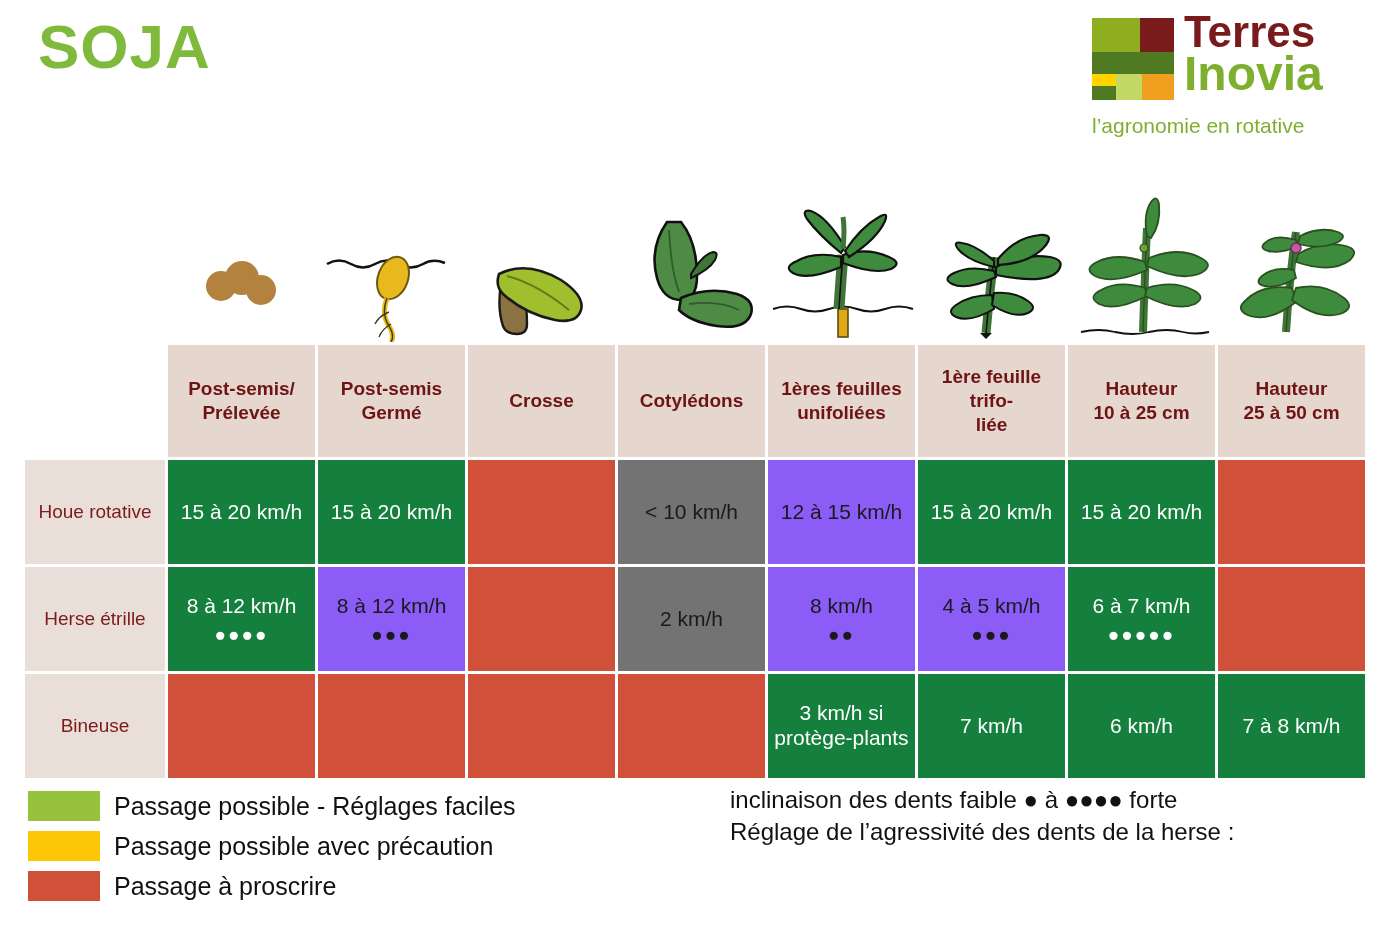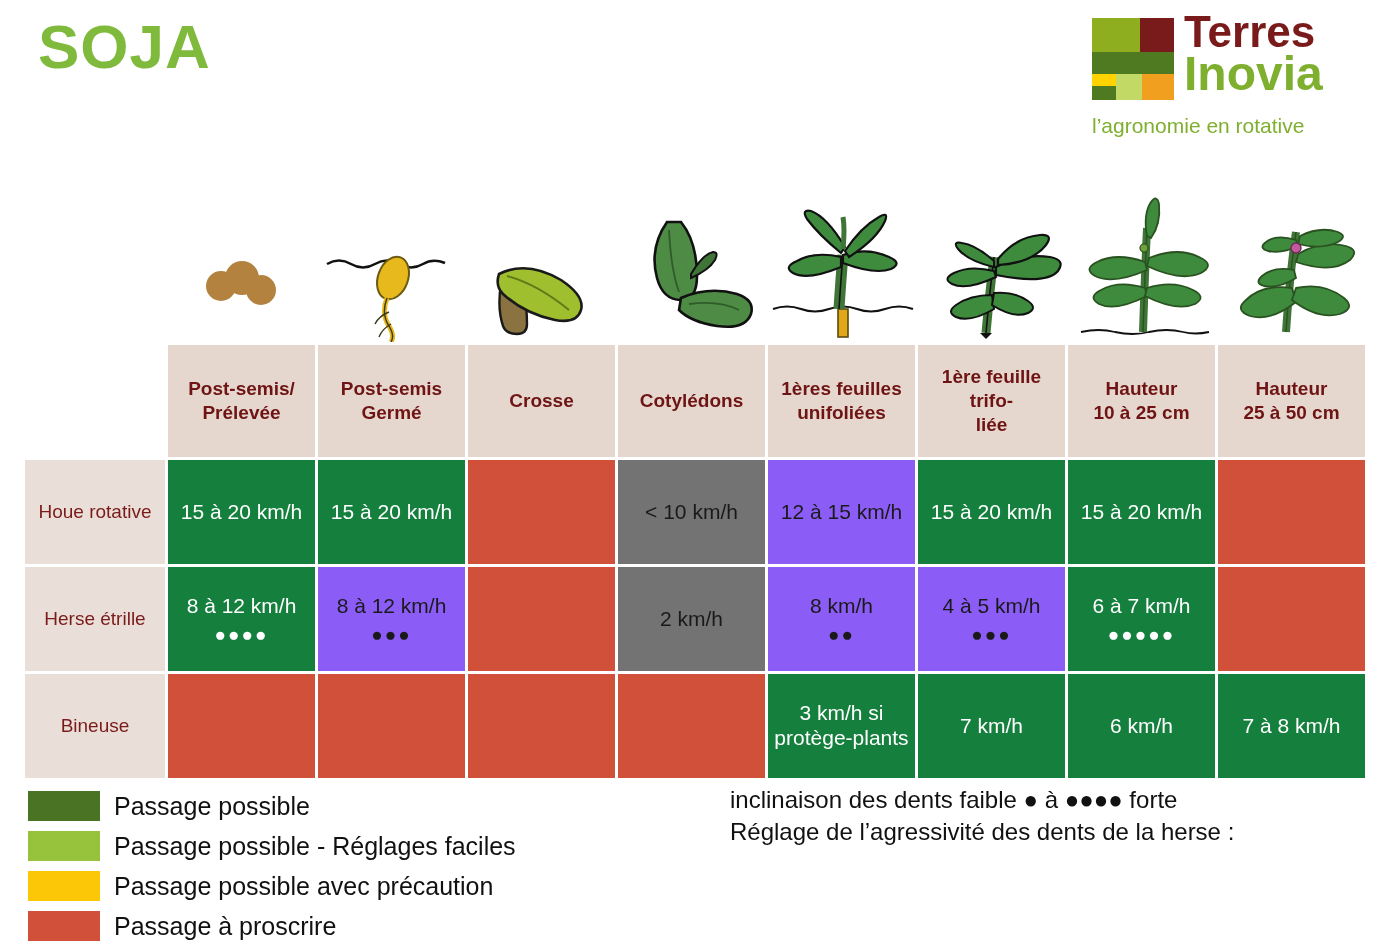--- a/index.html
+++ b/index.html
@@ -310,24 +310,20 @@
       </div>
     <div class="cell datacell c-dark">
         <div>7 à 8 km/h</div>
       </div>
   </div>
 
 </div>
 
 <div id="legend">
   <div class="leg-item">
-    <div class="leg-swatch" style="background: rgb(74, 115, 36);"></div>
-    <div class="leg-label">Passage possible</div>
-  </div>
-  <div class="leg-item">
     <div class="leg-swatch" style="background: rgb(151, 194, 60);"></div>
     <div class="leg-label">Passage possible - Réglages faciles</div>
   </div>
   <div class="leg-item">
     <div class="leg-swatch" style="background: rgb(251, 199, 7);"></div>
     <div class="leg-label">Passage possible avec précaution</div>
   </div>
   <div class="leg-item">
     <div class="leg-swatch" style="background: rgb(209, 80, 58);"></div>
     <div class="leg-label">Passage à proscrire</div>

